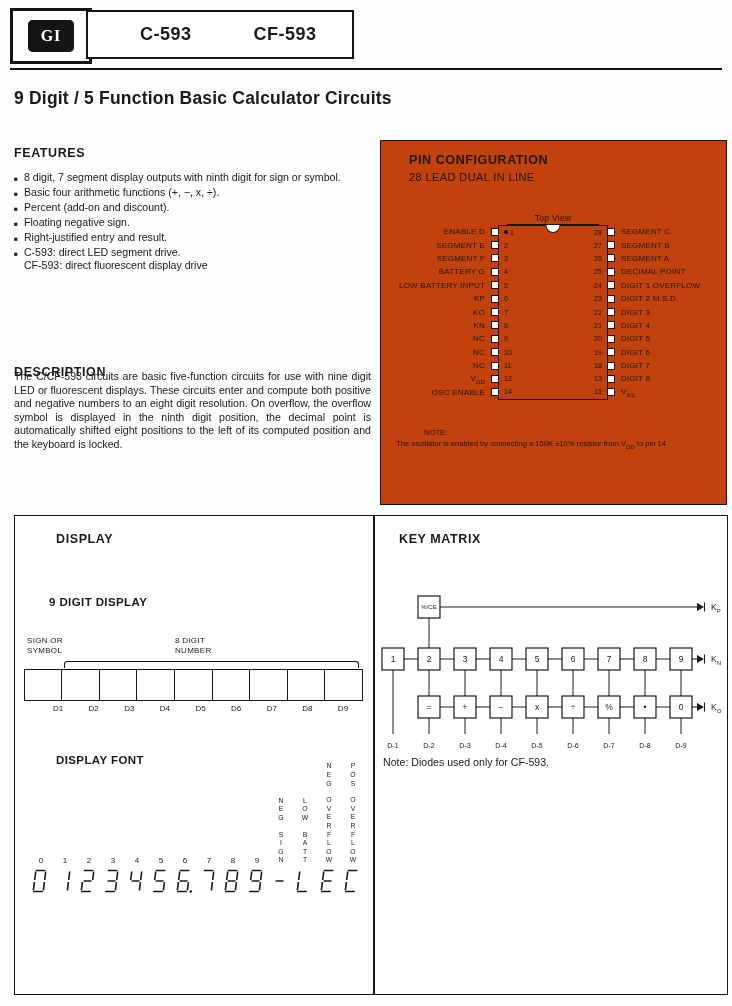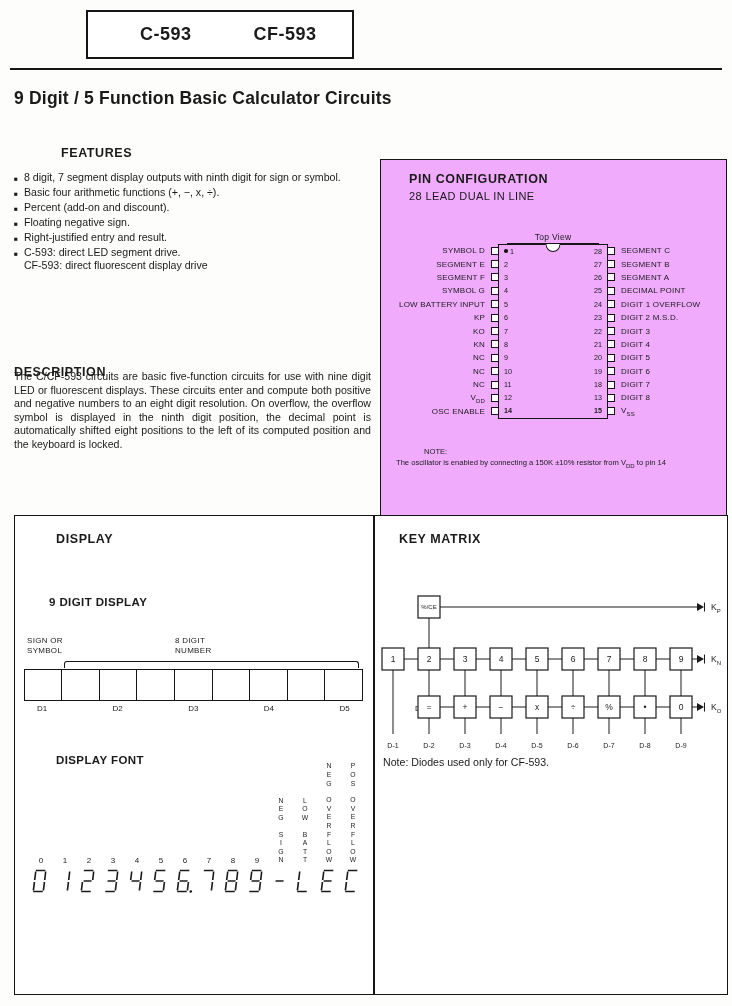--- a/index.html
+++ b/index.html
@@ -15,83 +15,88 @@
                 font-family:"Liberation Serif",serif;}
   .part-box{left:86px;top:10px;width:264px;height:45px;border:2px solid #151515;background:#fff;
             display:flex;align-items:center;}
   .part-box span{font-weight:bold;font-size:18px;letter-spacing:.5px;}
   .part-1{margin-left:52px;}
   .part-2{margin-left:62px;}
   .header-rule{left:10px;top:68px;width:712px;height:2px;background:#151515;}
   .page-title{left:14px;top:88px;font-size:17.5px;font-weight:bold;letter-spacing:.2px;}
   
   .sec-head{font-weight:bold;font-size:12.5px;letter-spacing:.6px;}
-  .features-head{left:14px;top:146px;margin-left:47px;}
+  .features-head{left:14px;top:146px;}
   .features-list{left:14px;top:171px;width:358px;}
   .feat-item{display:flex;margin-bottom:1px;}
   .feat-bullet{font-size:6.5px;line-height:13px;margin-right:6px;flex:0 0 auto;margin-top:1px;}
   .feat-text{font-size:10.6px;line-height:13.2px;}
   .desc-head{left:14px;top:365px;}
   .desc-text{left:14px;top:370px;width:357px;font-size:10.6px;line-height:13.6px;text-align:justify;}
   
-  .pin-box{left:380px;top:159px;width:345px;height:363px;border:1.5px solid #151515;background:#f0abfc;}
+  .pin-box{left:380px;top:140px;width:345px;height:363px;border:1.5px solid #151515;background:#c2410c;}
   .pin-head{left:28px;top:12px;}
   .pin-sub{left:28px;top:30px;font-size:11px;letter-spacing:.4px;}
   .ic-area{left:18px;top:72px;width:308px;}
   .topview{position:relative;text-align:center;font-size:8.5px;margin-bottom:2px;letter-spacing:.3px;}
   .topview:after{content:"";position:absolute;left:50%;transform:translateX(-50%);bottom:-2px;width:92px;height:1px;background:#151515;}
   .ic-rows{position:relative;display:block;}
   .notch{position:absolute;left:50%;transform:translateX(-50%);top:0;width:13px;height:7px;
          background:#fff;border:1.2px solid #151515;border-top:none;border-radius:0 0 13px 13px;z-index:2;}
   .pin-row{display:grid;grid-template-columns:1fr 110px 1fr;height:13.4px;align-items:center;}
   .pl{text-align:right;padding-right:13px;font-size:8px;letter-spacing:.2px;white-space:nowrap;}
   .pr{text-align:left;padding-left:13px;font-size:8px;letter-spacing:.2px;white-space:nowrap;}
   .pl sub,.pr sub,.pin-note sub{font-size:6px;}
   .chipcell{position:relative;height:100%;border-left:1.3px solid #151515;border-right:1.3px solid #151515;
             display:flex;justify-content:space-between;align-items:center;padding:0 5px;font-size:7.2px;}
   .pin-row.first .chipcell{border-top:1.3px solid #151515;}
-  .pin-row.last .chipcell{border-bottom:1.3px solid #151515;font-weight:bold;}
+  .pin-row.last .chipcell{border-bottom:1.3px solid #151515;}
   .stub{position:absolute;top:50%;transform:translateY(-50%);width:6px;height:6px;border:1px solid #151515;background:#fff;}
   .sl{left:-8px;border-right:none;}
   .sr{right:-8px;border-left:none;}
   .pn{display:flex;align-items:center;}
   .p1dot{display:inline-block;width:3.5px;height:3.5px;border-radius:50%;background:#151515;margin-right:2.5px;}
   .pin-note{left:15px;top:287px;width:310px;font-size:7.6px;line-height:10px;}
   .pin-note .nl{margin-bottom:1px;margin-left:28px;}
   
   .bottom-box{left:14px;top:515px;width:712px;height:478px;border:1.5px solid #151515;background:#fff;}
   .vdivider{position:absolute;left:358px;top:0;width:1.5px;height:100%;background:#151515;}
   .display-head{left:41px;top:16px;}
   .ninedigit-head{left:34px;top:80px;font-weight:bold;font-size:11.5px;letter-spacing:.4px;}
   .pre{white-space:pre-line;}
   .sign-label{left:12px;top:120px;font-size:8px;line-height:9.5px;letter-spacing:.3px;}
   .number-label{left:160px;top:120px;font-size:8px;line-height:9.5px;letter-spacing:.3px;}
   .digit-bracket{left:49px;top:145px;width:293px;height:6px;border-top:1.2px solid #151515;
                  border-left:1.2px solid #151515;border-right:1.2px solid #151515;border-radius:3px 3px 0 0;}
   .digit-boxes{left:10px;top:153px;display:flex;}
   .dbox{width:37px;height:30px;border:1.4px solid #151515;margin-left:-1.4px;background:#fff;}
-  .digit-labels{left:10px;top:188px;display:flex;gap:40px;}
+  .digit-labels{left:26px;top:188px;display:flex;}
   .dlabel{width:37px;margin-left:-1.4px;text-align:center;font-size:8px;}
   .font-head{left:41px;top:238px;font-weight:bold;font-size:11.5px;letter-spacing:.4px;}
   .font-row{left:14px;bottom:100px;display:flex;align-items:flex-end;}
   .glyph-cell{width:24px;display:flex;flex-direction:column;align-items:center;justify-content:flex-end;}
   .gl-label{font-size:8px;margin-bottom:4px;}
   .gl-vert{display:flex;flex-direction:column;align-items:center;font-size:6.8px;line-height:8.6px;margin-bottom:4px;letter-spacing:0;}
   .gl-vert .wgap{height:8px;}
   .seg-svg{transform:skewX(-7deg);}
   
   .km-head{left:384px;top:16px;}
   .km-svg{left:366px;top:72px;}
   .km-note{left:368px;top:240px;font-size:10.6px;}
 </style>
 </head>
 <body>
 
 <div class="page">
 
+  <div class="abs logo-box">
+    <div class="gi-mark">
+      <span>GI</span>
+    </div>
+  </div>
   <div class="abs part-box">
     <span class="part-1">C-593</span>
     <span class="part-2">CF-593</span>
   </div>
   <div class="abs header-rule"></div>
 
   <div class="abs page-title">9 Digit / 5 Function Basic Calculator Circuits</div>
 
   <div class="abs sec-head features-head">FEATURES</div>
   <div class="abs features-list">
@@ -138,21 +143,21 @@
   <div class="abs desc-text">The C/CF-593 circuits are basic five-function circuits for use with nine digit LED or fluorescent displays. These circuits enter and compute both positive and negative numbers to an eight digit resolution. On overflow, the overflow symbol is displayed in the ninth digit position, the decimal point is automatically shifted eight positions to the left of its computed position and the keyboard is locked.</div>
 
   <div class="abs pin-box">
     <div class="abs sec-head pin-head">PIN CONFIGURATION</div>
     <div class="abs pin-sub">28 LEAD DUAL IN LINE</div>
     <div class="abs ic-area">
       <div class="topview">Top View</div>
       <div class="ic-rows">
         <div class="notch"></div>
       <div class="pin-row first">
-            <div class="pl">SYMBOL D</div>
+            <div class="pl">ENABLE D</div>
        <div class="chipcell">
          <span class="stub sl"></span>
          <span class="pn"><span class="p1dot"></span>1</span>
          <span class="pn">28</span>
          <span class="stub sr"></span>
        </div>
        <div class="pr">SEGMENT C</div>
           </div>
           <div class="pin-row">
             <div class="pl">SEGMENT E</div>
@@ -168,21 +173,21 @@
             <div class="pl">SEGMENT F</div>
        <div class="chipcell">
          <span class="stub sl"></span>
          <span class="pn">3</span>
          <span class="pn">26</span>
          <span class="stub sr"></span>
        </div>
        <div class="pr">SEGMENT A</div>
           </div>
           <div class="pin-row">
-            <div class="pl">SYMBOL G</div>
+            <div class="pl">BATTERY G</div>
        <div class="chipcell">
          <span class="stub sl"></span>
          <span class="pn">4</span>
          <span class="pn">25</span>
          <span class="stub sr"></span>
        </div>
        <div class="pr">DECIMAL POINT</div>
           </div>
           <div class="pin-row">
             <div class="pl">LOW BATTERY INPUT</div>

